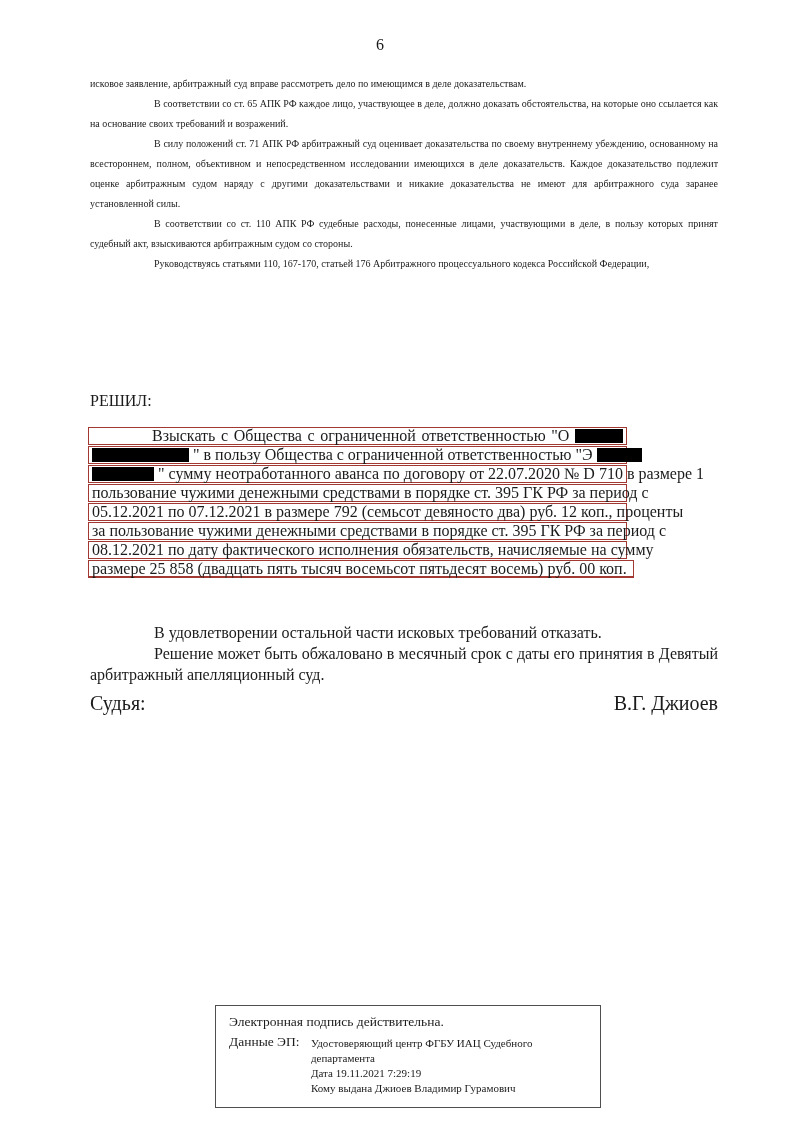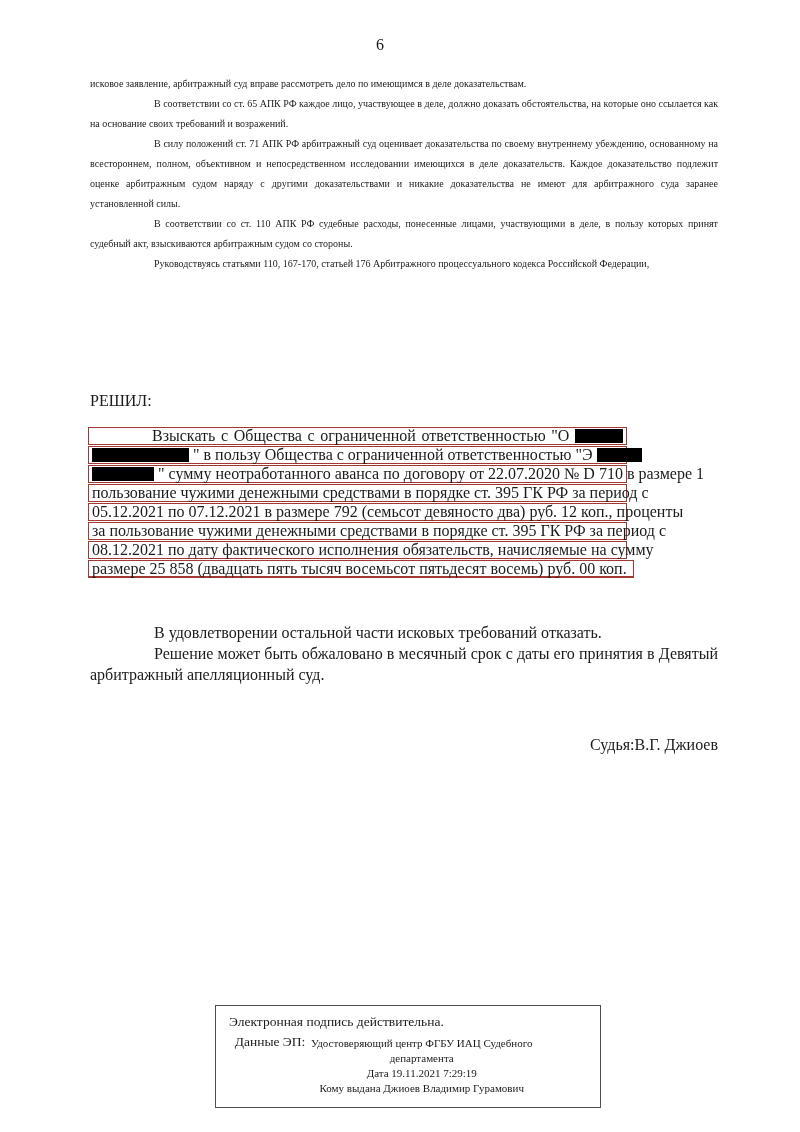--- a/index.html
+++ b/index.html
@@ -82,40 +82,39 @@
     line-height: 21px;
     text-align: justify;
   }
   .closing-block p { margin: 0; text-indent: 64px; }
   .judge-row {
     position: absolute;
     top: 692px;
     left: 90px;
     width: 628px;
     display: flex;
-    justify-content: flex-end;
-    font-size: 16px;
-    margin-top: 44px;
+    justify-content: space-between;
+    font-size: 20px;
   }
   .stamp {
     position: absolute;
     top: 1005px;
     left: 215px;
     width: 386px;
     height: 103px;
     box-sizing: border-box;
     border: 1px solid #4f4f4f;
     padding: 7px 12px 0 13px;
   }
   .stamp-title {
     font-size: 13.5px;
     line-height: 17px;
     margin-bottom: 4px;
   }
-  .stamp-row { display: flex; text-align: center; }
+  .stamp-row { display: flex; }
   .stamp-label {
     font-size: 13.5px;
     line-height: 16px;
     width: 82px;
     flex: 0 0 82px;
   }
   .stamp-details {
     font-size: 11px;
     line-height: 15px;
     padding-top: 2px;

